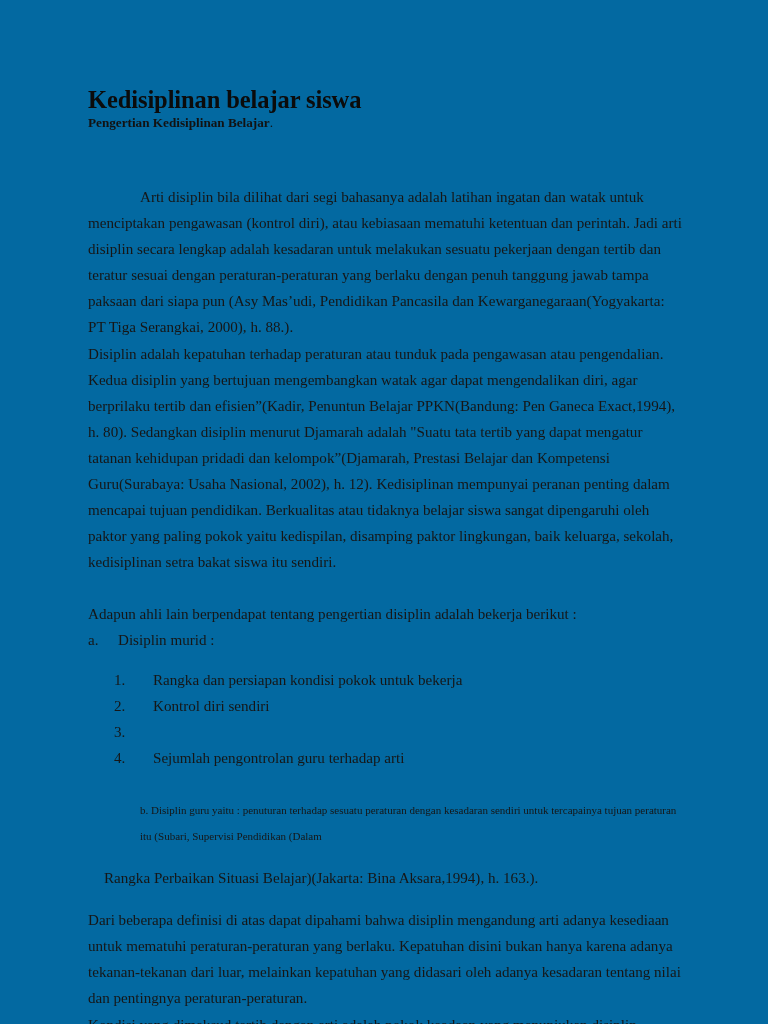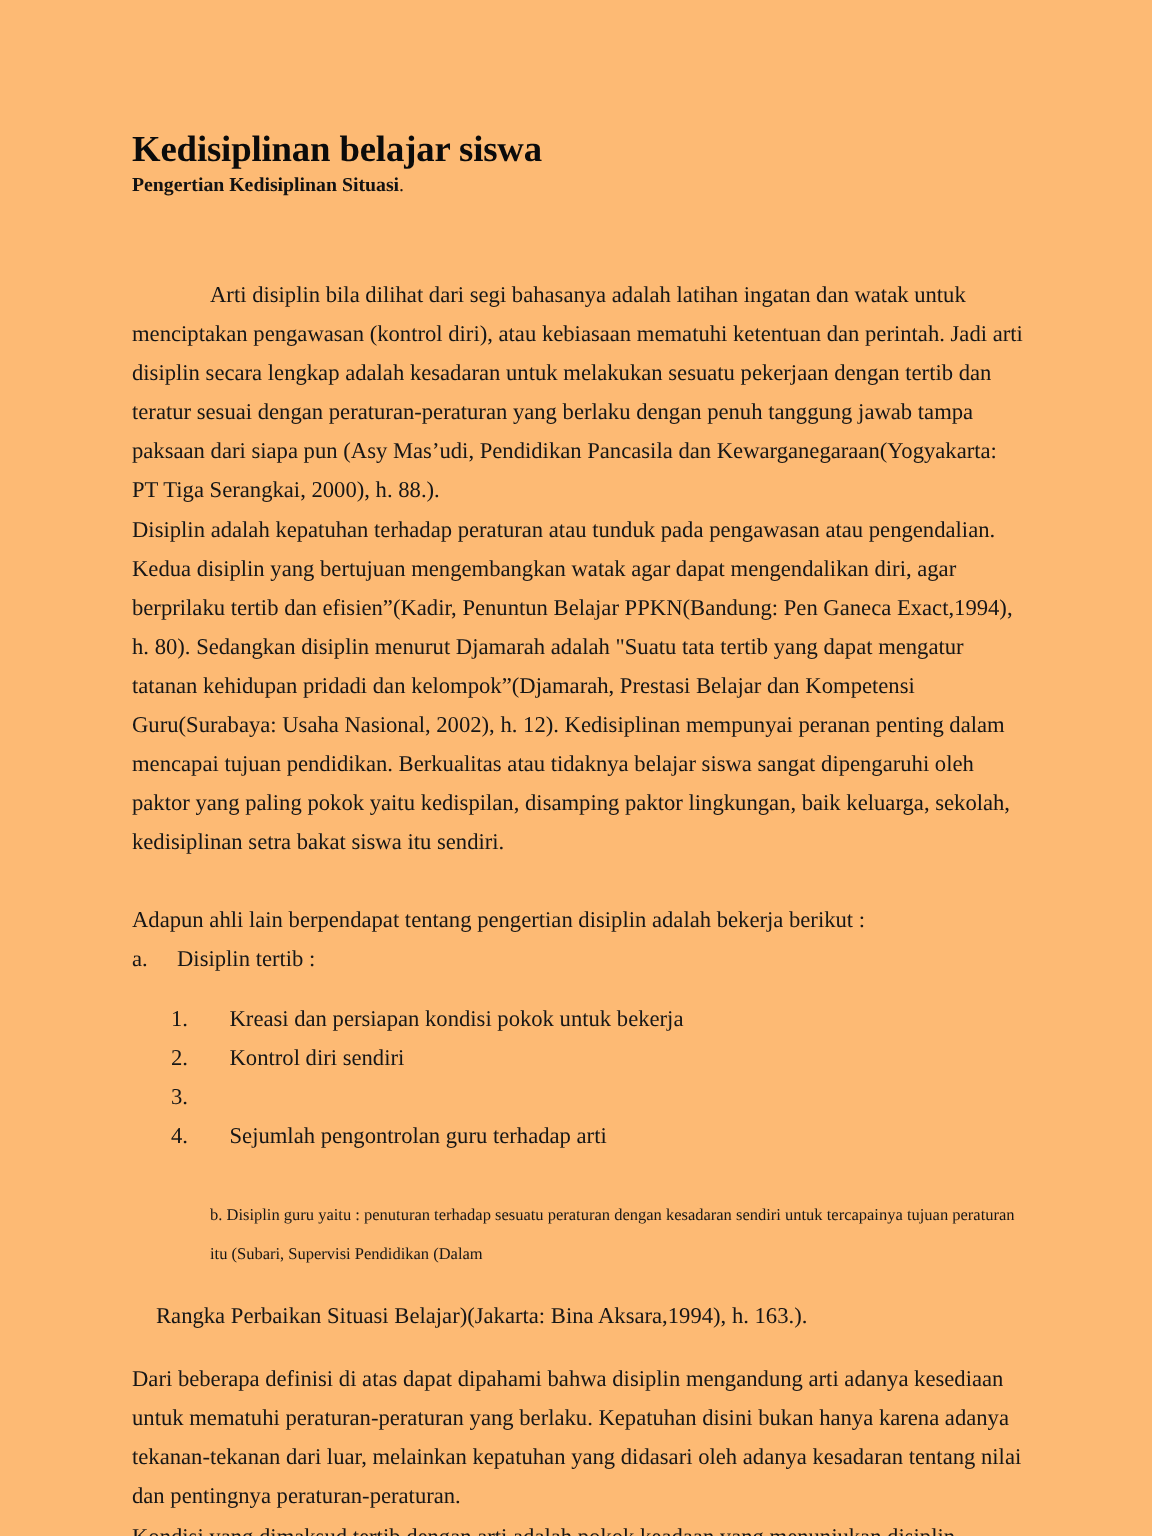--- a/index.html
+++ b/index.html
@@ -15,21 +15,21 @@
     overflow: hidden;
     position: relative;
   }
 
   .page {
     position: absolute;
     left: 0;
     top: 0;
     width: 768px;
     height: 1024px;
-    background: #fdba74;
+    background: #0369a1;
     box-sizing: border-box;
     padding: 16px;
   }
 
   .content {
     position: absolute;
     left: 88px;
     top: 86px;
     width: 594px;
   }
@@ -147,21 +147,21 @@
 </style>
 </head>
 <body>
 
 <div class="page">
   <div class="content">
 
     <h1 class="doc-title">Kedisiplinan belajar siswa</h1>
 
     <div class="doc-subtitle">
-      <span>Pengertian Kedisiplinan Situasi</span><span class="plain">.</span>
+      <span>Pengertian Kedisiplinan Belajar</span><span class="plain">.</span>
     </div>
 
     <div class="spacer-52"></div>
 
     <div class="body-block">
 
       <p class="para indent-first">
         <span>Arti </span><b>disiplin</b><span> bila dilihat dari segi bahasanya adalah latihan ingatan dan watak untuk menciptakan pengawasan (kontrol diri), atau kebiasaan mematuhi ketentuan dan perintah. Jadi arti </span><b>disiplin</b><span> secara lengkap adalah kesadaran untuk melakukan sesuatu pekerjaan dengan tertib dan teratur sesuai dengan peraturan-peraturan yang berlaku dengan penuh tanggung jawab tampa paksaan dari siapa pun (Asy Mas’udi, Pendidikan Pancasila dan Kewarganegaraan(Yogyakarta: PT Tiga Serangkai, 2000), h. 88.).</span>
       </p>
 
@@ -170,29 +170,29 @@
       </p>
 
       <div class="spacer-26"></div>
 
       <p class="para">
         <span>Adapun ahli lain berpendapat tentang pengertian </span><b>disiplin</b><span> adalah bekerja berikut :</span>
       </p>
 
       <div class="alpha-item">
         <span class="marker">a.</span>
-        <span class="itemtext"><b>Disiplin</b><span> tertib :</span></span>
+        <span class="itemtext"><b>Disiplin</b><span> murid :</span></span>
       </div>
 
       <div class="spacer-13"></div>
 
       <div class="num-list">
         <div class="num-item">
           <span class="marker">1.</span>
-          <span class="itemtext">Kreasi dan persiapan kondisi pokok untuk bekerja</span>
+          <span class="itemtext">Rangka dan persiapan kondisi pokok untuk bekerja</span>
         </div>
         <div class="num-item">
           <span class="marker">2.</span>
           <span class="itemtext">Kontrol diri sendiri</span>
         </div>
         <div class="num-item">
           <span class="marker">3.</span>
         </div>
         <div class="num-item">
           <span class="marker">4.</span>

